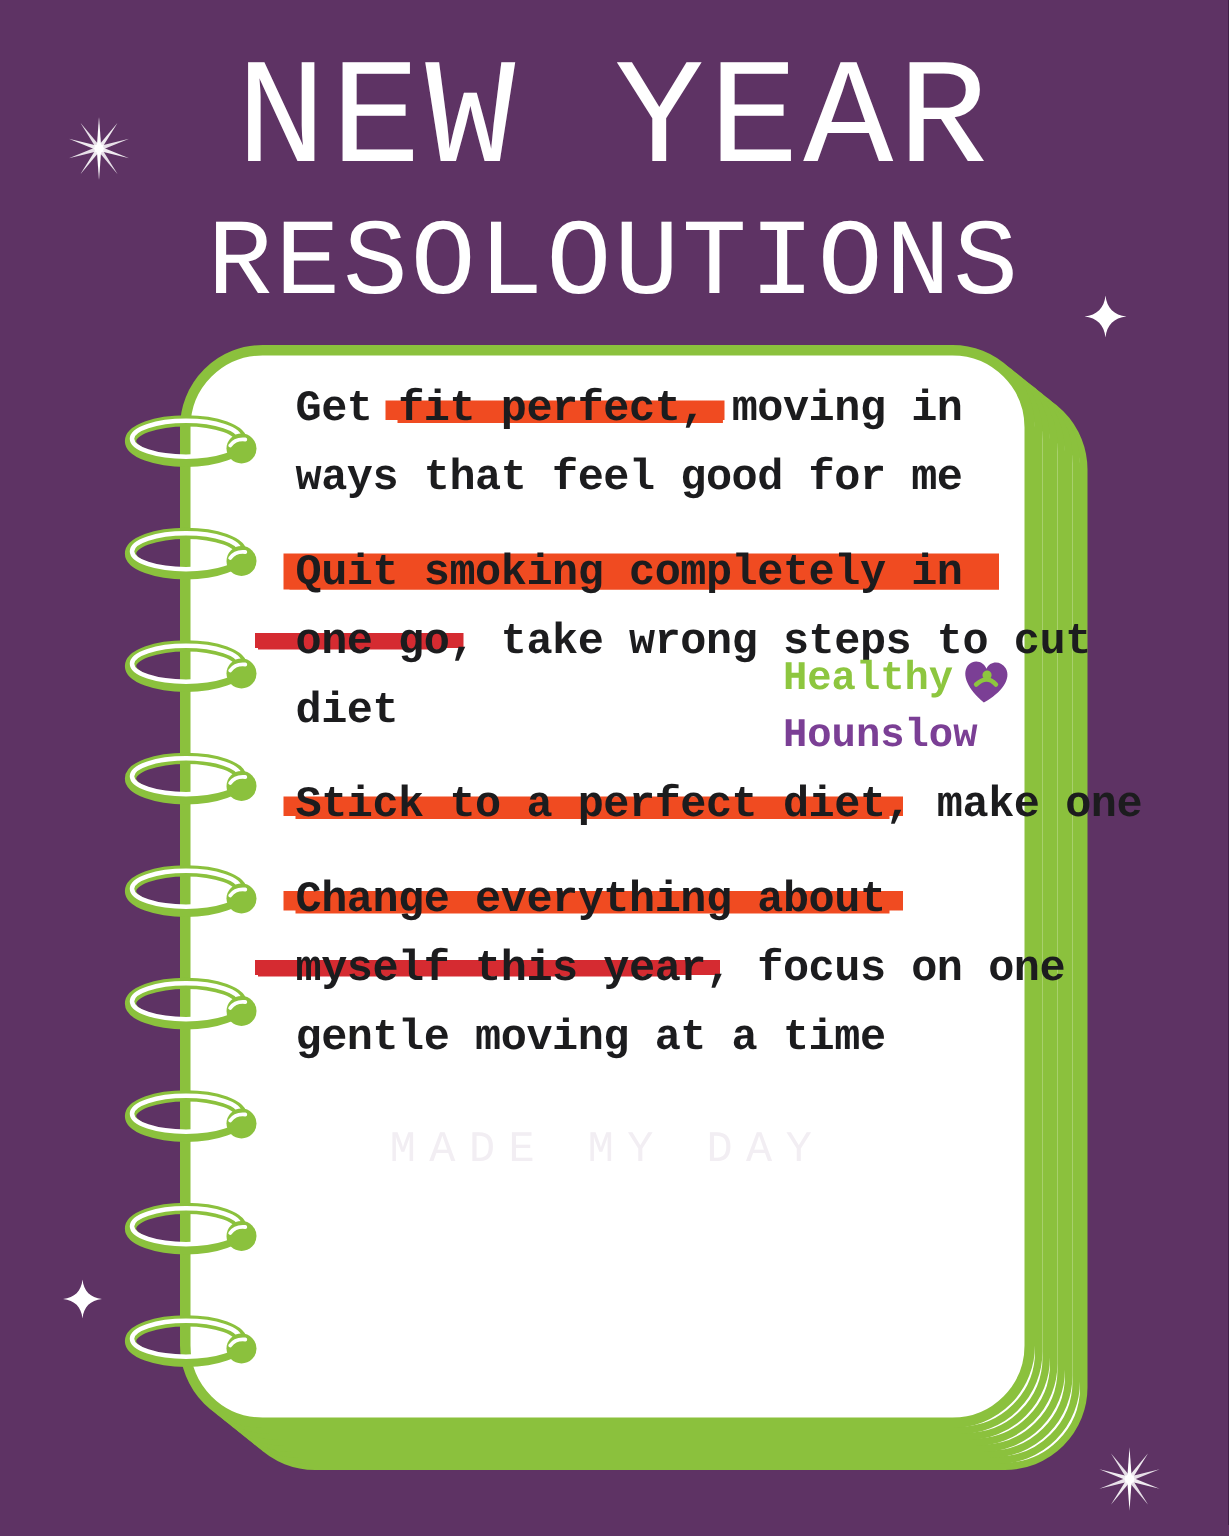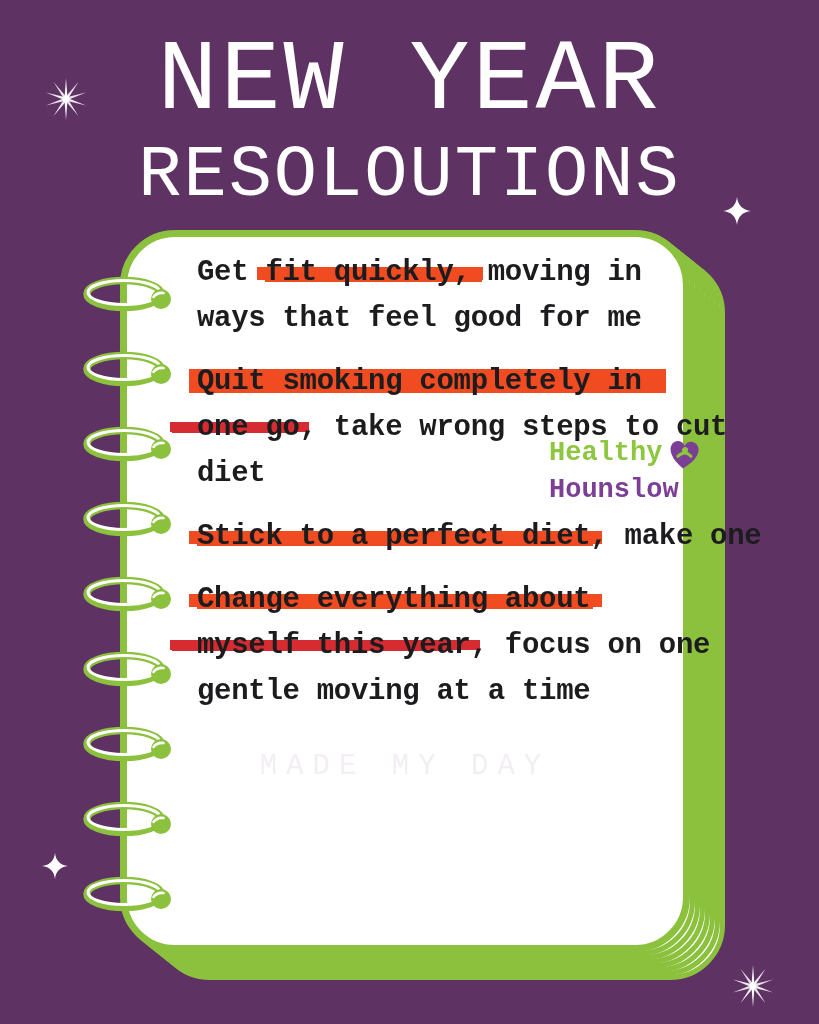--- a/index.html
+++ b/index.html
@@ -67,21 +67,21 @@
     padding:0 24px 0 8px;margin:0 -24px 17px -8px;
   }
   .s-red{
     background-image:linear-gradient(var(--strike-red),var(--strike-red)),
                      linear-gradient(var(--strike-red),var(--strike-red));
     background-size:100% 10px,90% 5px;
     background-position:0 48%,2px 62%;
     padding:0 9px 0 27px;margin:0 -9px 0 -27px;
   }
   
-  .logo{position:absolute;left:549px;top:441px;z-index:22;font-weight:700;font-size:27px;line-height:25px;letter-spacing:0;}
+  .logo{position:absolute;left:522px;top:441px;z-index:22;font-weight:700;font-size:27px;line-height:25px;letter-spacing:0;}
   .logo-line1{display:flex;align-items:flex-start;}
   .logo-healthy{color:var(--logo-green);}
   .logo-hounslow{color:var(--logo-purple);}
   .logo-heart{margin-left:4px;margin-top:-5px;}
   
   .watermark{
     position:absolute;left:120px;top:731px;width:570px;text-align:center;z-index:15;
     color:var(--watermark-gray);font-size:29px;letter-spacing:9px;font-weight:400;margin-top:19px;
   }
 </style>
@@ -195,21 +195,21 @@
             <ellipse cx="42" cy="17.5" rx="36" ry="12" fill="none" stroke="#ffffff" stroke-width="3"></ellipse>
             <circle cx="79" cy="24" r="10" fill="#8bc13d"></circle>
             <path d="M71.5 22 a10 8 0 0 1 10 -4" stroke="#ffffff" stroke-width="2.6" fill="none" stroke-linecap="round"></path>
           </svg></div>
       </div>
 
     <div class="watermark">MADE MY DAY</div>
 
     <div class="content">
         <div class="res-item">
-          <div class="res-line"><span>Get </span><span class="s-orange">fit quickly,</span><span> moving in</span></div>
+          <div class="res-line"><span>Get </span><span class="s-orange">fit perfect,</span><span> moving in</span></div>
           <div class="res-line"><span>ways that feel good for me</span></div>
         </div>
         <div class="res-item">
           <div class="res-line"><span class="s-orange-heavy">Quit smoking completely in</span></div>
           <div class="res-line"><span class="s-red">one go</span><span>, take wrong steps to cut</span></div>
           <div class="res-line"><span>diet</span></div>
         </div>
         <div class="res-item">
           <div class="res-line"><span class="s-orange">Stick to a perfect diet</span><span>, make one</span></div>
         </div>

